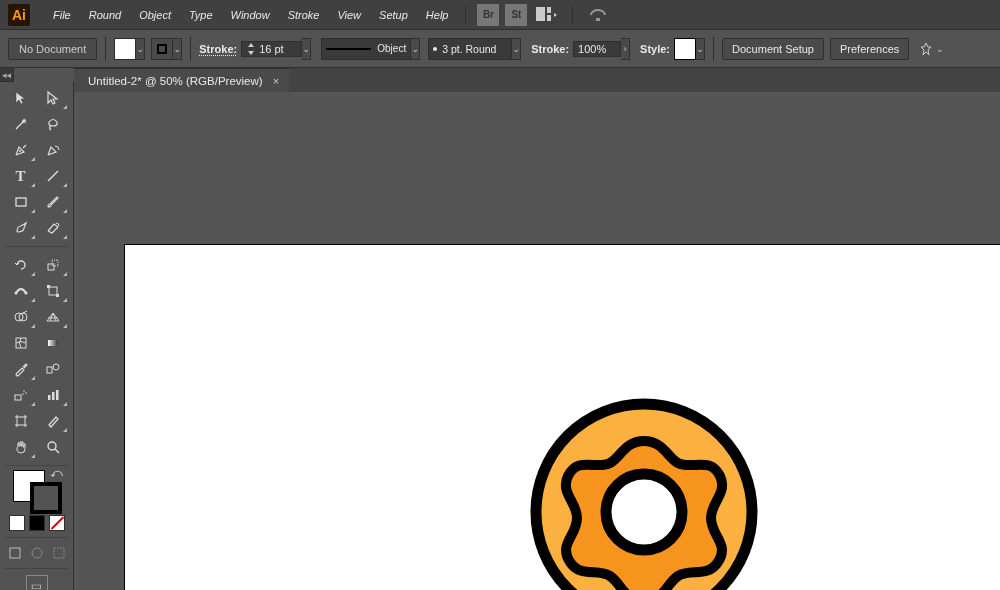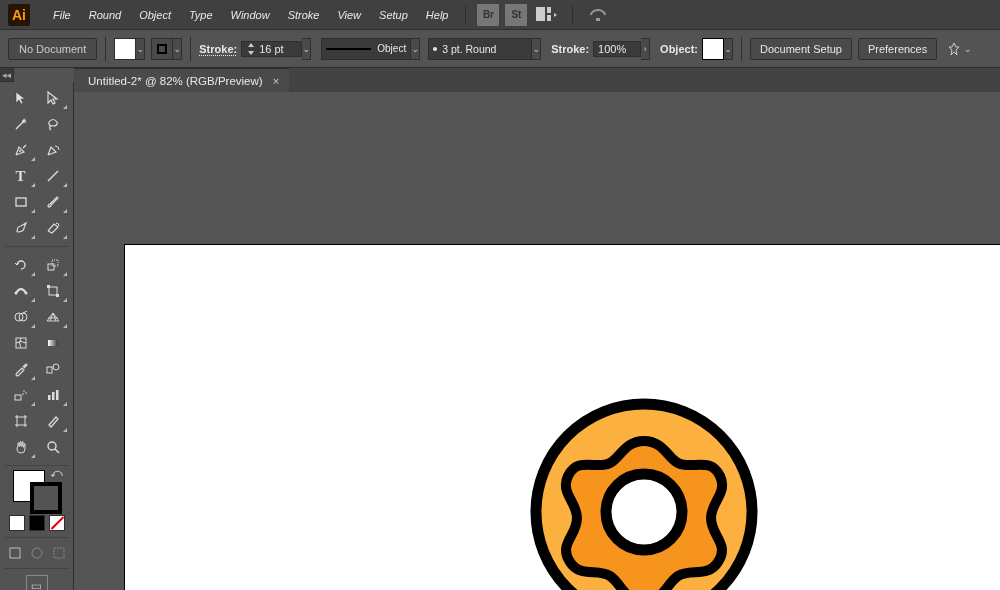--- a/index.html
+++ b/index.html
@@ -131,55 +131,55 @@
   <div class="dd-caret">⌄</div>
 
   <div style="width:10px"></div>
   <div class="profile-box">
     <div class="line"></div>
       <span>Object</span>
   </div>
   <div class="dd-caret">⌄</div>
 
   <div style="width:8px"></div>
-  <div class="round-box" style="width:104px;">
+  <div class="round-box" style="width:84px;">
     <div class="dot"></div>
       <span>3 pt. Round</span>
   </div>
   <div class="dd-caret">⌄</div>
 
   <div style="width:10px"></div>
   <span class="ctl-label" style="text-decoration:none">Stroke:</span>
   <div class="input-box">
     <input value="100%" style="">
   </div>
   <div class="dd-caret">›</div>
 
   <div style="width:10px"></div>
-  <span class="ctl-label" style="text-decoration:none">Object:</span>
+  <span class="ctl-label" style="text-decoration:none">Style:</span>
   <div class="style-sw"></div>
   <div class="dd-caret">⌄</div>
 
   <div class="sep-v"></div>
   <div class="ctl-btn">Document Setup</div>
   <div style="width:6px"></div>
   <div class="ctl-btn">Preferences</div>
   <div style="width:8px"></div>
   <div class="pin-ico">
     <svg width="14" height="14" viewBox="0 0 14 14">
         <path d="M7 1 L9 5 L12 5 L9 8 L10 13 L7 10 L4 13 L5 8 L2 5 L5 5 Z" fill="none" stroke="#ccc" stroke-width="1"></path>
       </svg>
   </div>
   <div class="dd-caret" style="border:none;background:none">⌄</div>
 </div>
 
 <div class="coll-left">◂◂</div>
 <div class="tab-row">
   <div class="doc-tab">
-    <span>Untitled-2* @ 82% (RGB/Preview)</span>
+    <span>Untitled-2* @ 50% (RGB/Preview)</span>
     <span class="close">×</span>
   </div>
 </div>
 
 <div class="tool-bar">
   <div class="tool-grid">
     <div class="tool">
         <svg width="16" height="16" viewBox="0 0 16 16">
           <path d="M3 2 L3 13 L6 10 L8 14 L10 13 L8 9 L12 9 Z" fill="#ddd" stroke="#333" stroke-width="0.5"></path>
         </svg>

